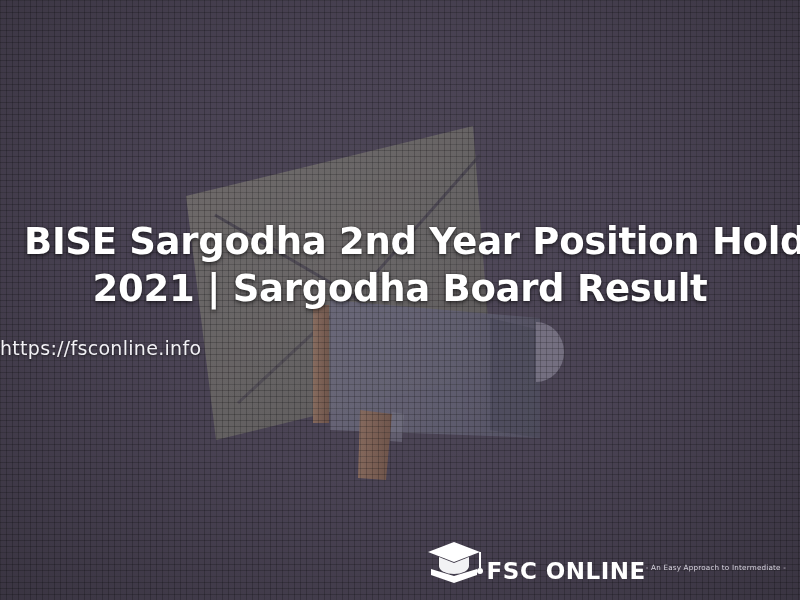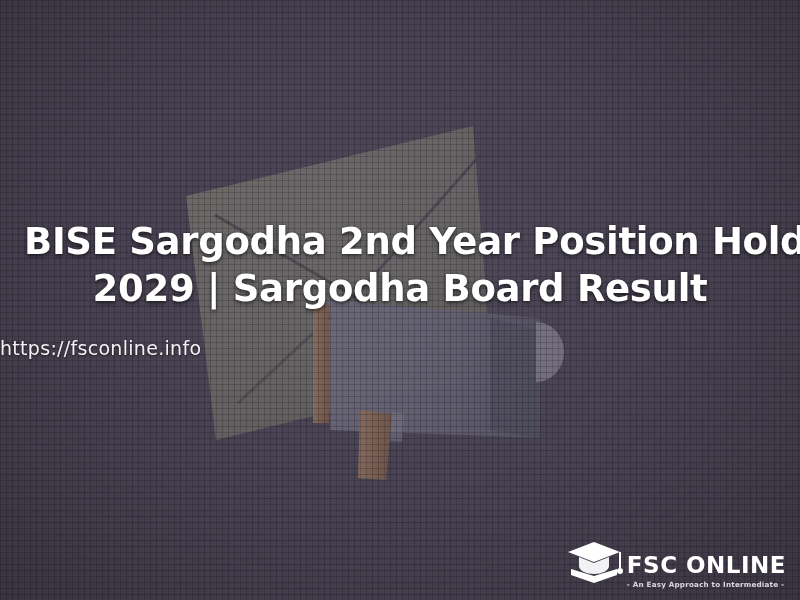--- a/index.html
+++ b/index.html
@@ -88,36 +88,35 @@
   .logo {
     position: absolute;
     right: 14px;
     bottom: 12px;
     z-index: 9;
     display: flex;
     align-items: center;
     gap: 4px;
   }
   .logo-mark { flex: 0 0 auto; line-height: 0; }
-  .logo-text { display: flex; flex-direction: column; line-height: 1; margin-top: 16px; }
+  .logo-text { display: flex; line-height: 1; margin-top: 16px; }
   .logo-name {
     color: #ffffff;
     font-family: "DejaVu Sans", sans-serif;
     font-weight: bold;
     font-size: 23px;
     letter-spacing: 0.5px;
   }
   .logo-tagline {
     color: #d9d6e0;
     font-family: "DejaVu Sans", sans-serif;
     font-size: 7.2px;
     letter-spacing: 0.2px;
     margin-top: 4px;
     white-space: nowrap;
-    font-weight: bold;
   }
 </style>
 </head>
 <body>
 
 <div id="banner">
 
   <svg class="artwork" viewBox="0 0 800 600" xmlns="http://www.w3.org/2000/svg" aria-hidden="true">
     <defs>
       <linearGradient id="coneGrad" x1="0" y1="0" x2="1" y2="1">
@@ -148,21 +147,21 @@
 
     <rect x="313" y="305" width="16" height="118" fill="url(#handleGrad)" opacity="0.95"></rect>
 
     <polygon points="360,410 392,414 386,480 358,478" fill="url(#handleGrad)" opacity="0.95"></polygon>
 
     <polygon points="392,412 404,414 402,442 390,441" fill="#9a9cad" opacity="0.55"></polygon>
   </svg>
 
   <div class="title-block">
     <span class="title-line">BISE Sargodha 2nd Year Position Holder</span>
-    <span class="title-line">2029 | Sargodha Board Result</span>
+    <span class="title-line">2021 | Sargodha Board Result</span>
   </div>
 
   <div class="url">https://fsconline.info</div>
 
   <div class="logo">
     <span class="logo-mark">
       <svg width="56" height="50" viewBox="0 0 56 50" xmlns="http://www.w3.org/2000/svg" aria-hidden="true">
 
         <polygon points="27,4 53,14 27,24 1,14" fill="#ffffff"></polygon>
 

